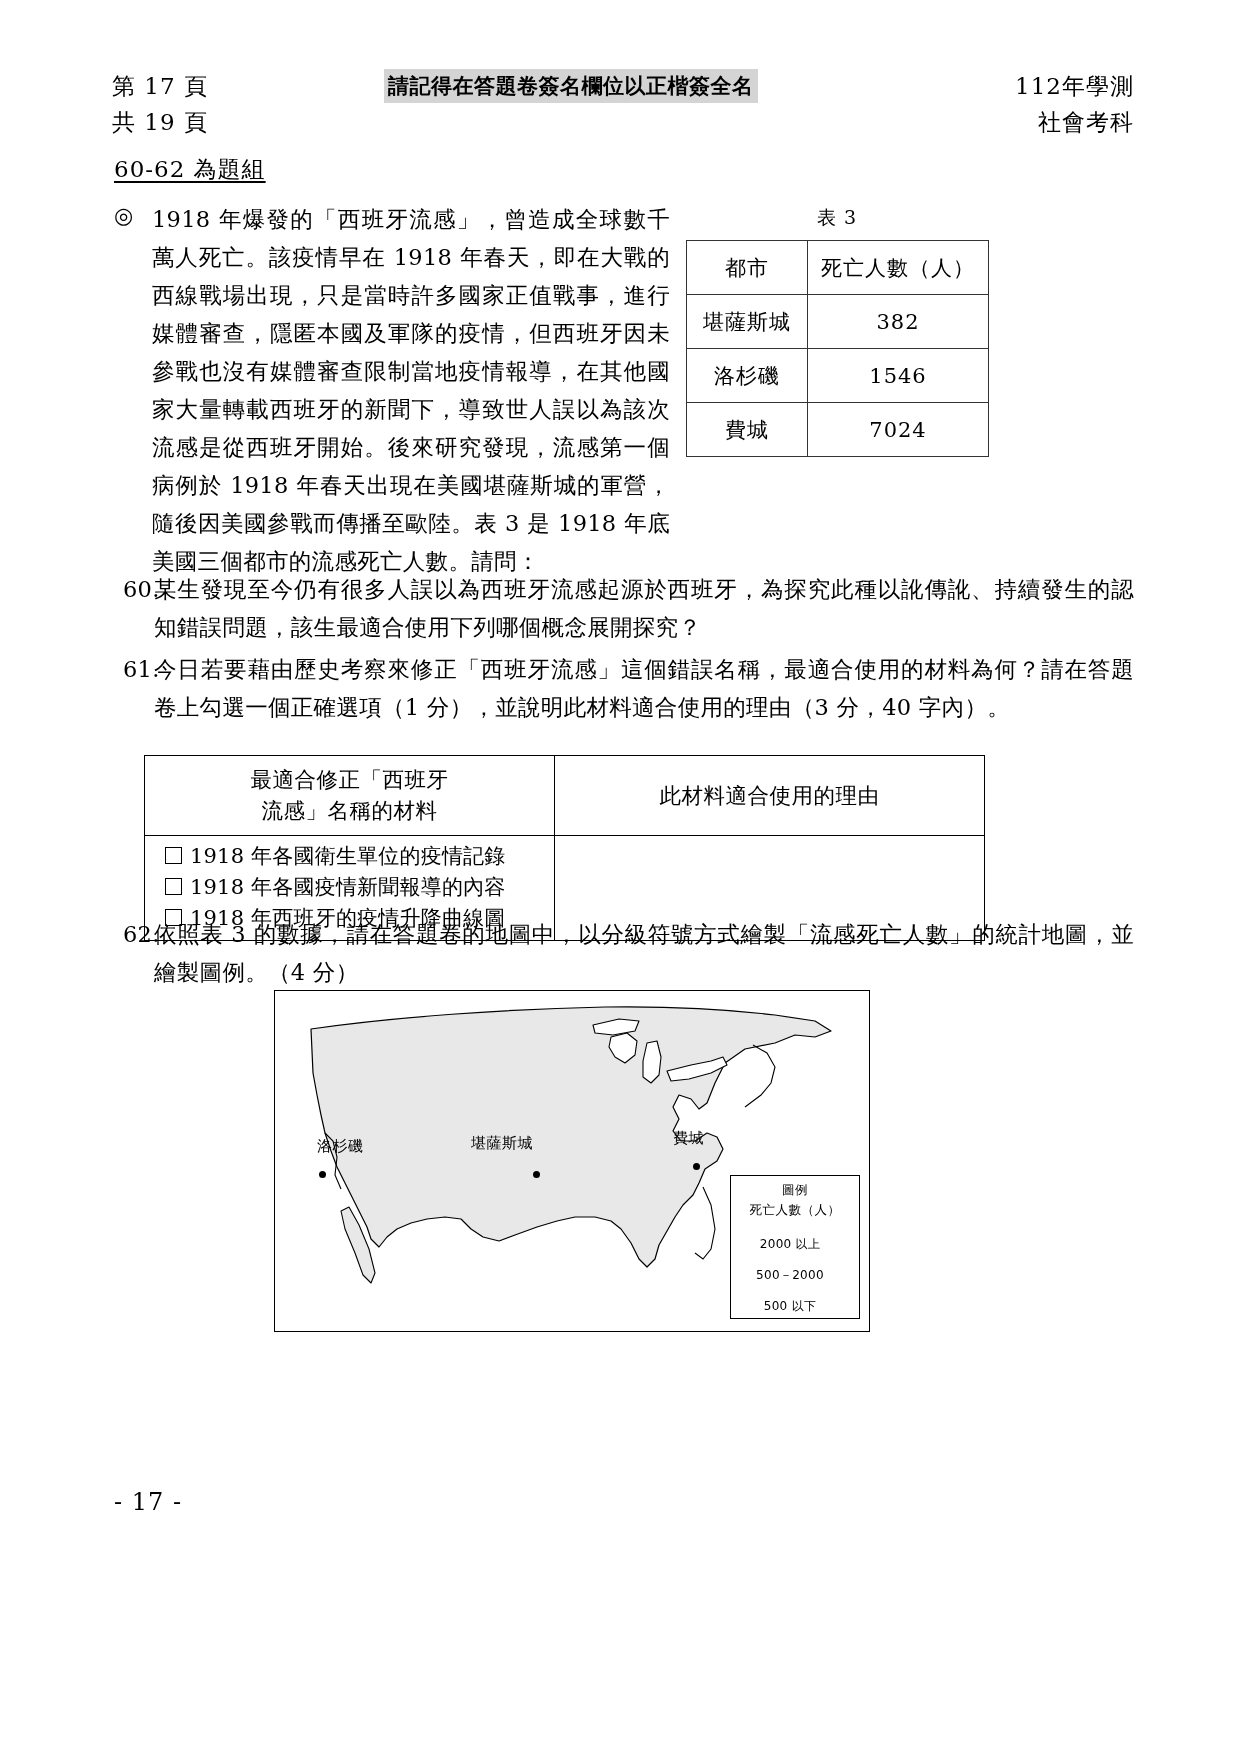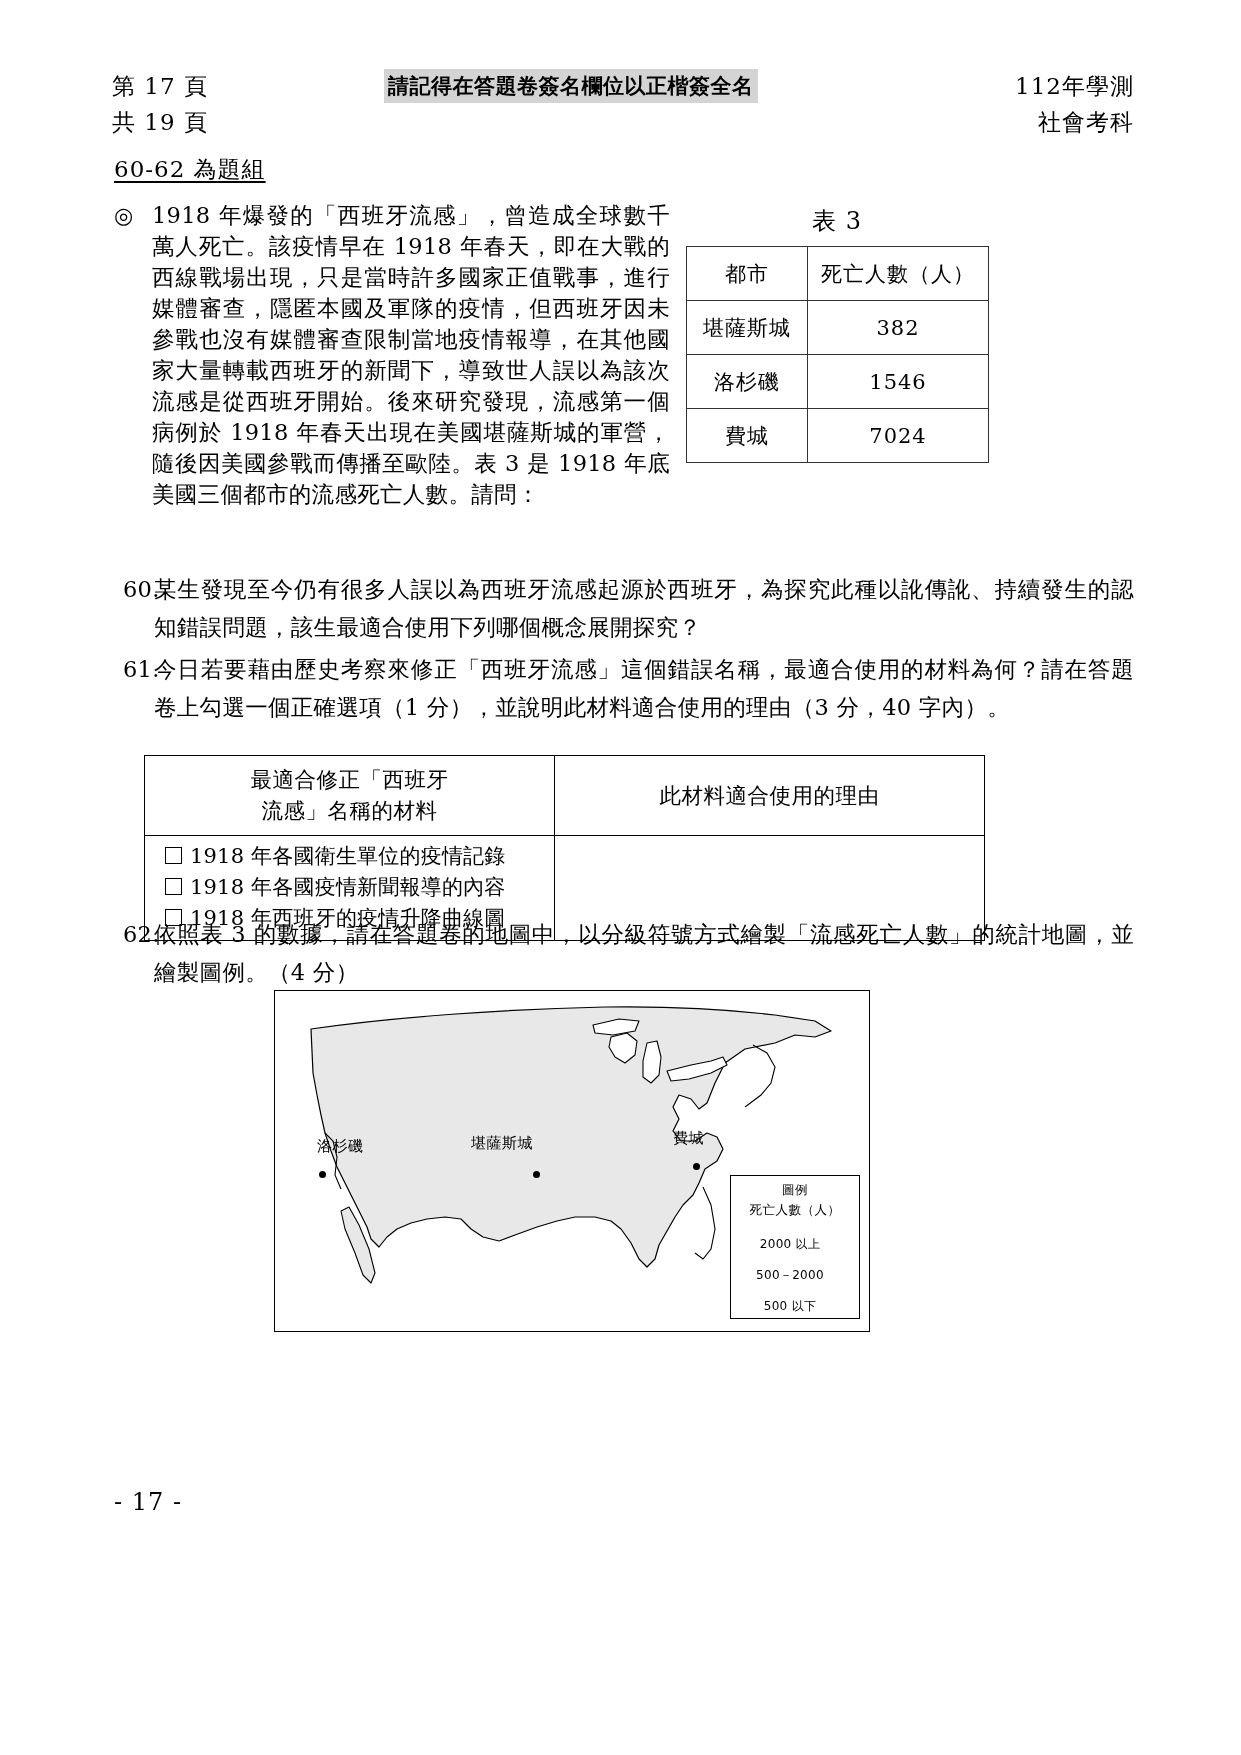--- a/index.html
+++ b/index.html
@@ -76,37 +76,37 @@
     left: 114px;
     top: 203px;
     font-size: 22px;
   }
   .stem-body {
     position: absolute;
     left: 152px;
     top: 200px;
     width: 518px;
     font-size: 22.5px;
-    line-height: 31px;
+    line-height: 38px;
     text-align: justify;
     text-justify: inter-character;
     letter-spacing: 0.3px;
   }
   .stem-body p { margin: 0; }
 
   
   .table3-wrap {
     position: absolute;
     left: 686px;
     top: 205px;
     width: 302px;
   }
   .table3-caption {
     text-align: center;
-    font-size: 24px;
+    font-size: 19px;
     margin-bottom: 9px;
     letter-spacing: 1px;
   }
   table.t3 {
     border-collapse: collapse;
     width: 302px;
     table-layout: fixed;
   }
   table.t3 td, table.t3 th {
     border: 1.5px solid #333;

